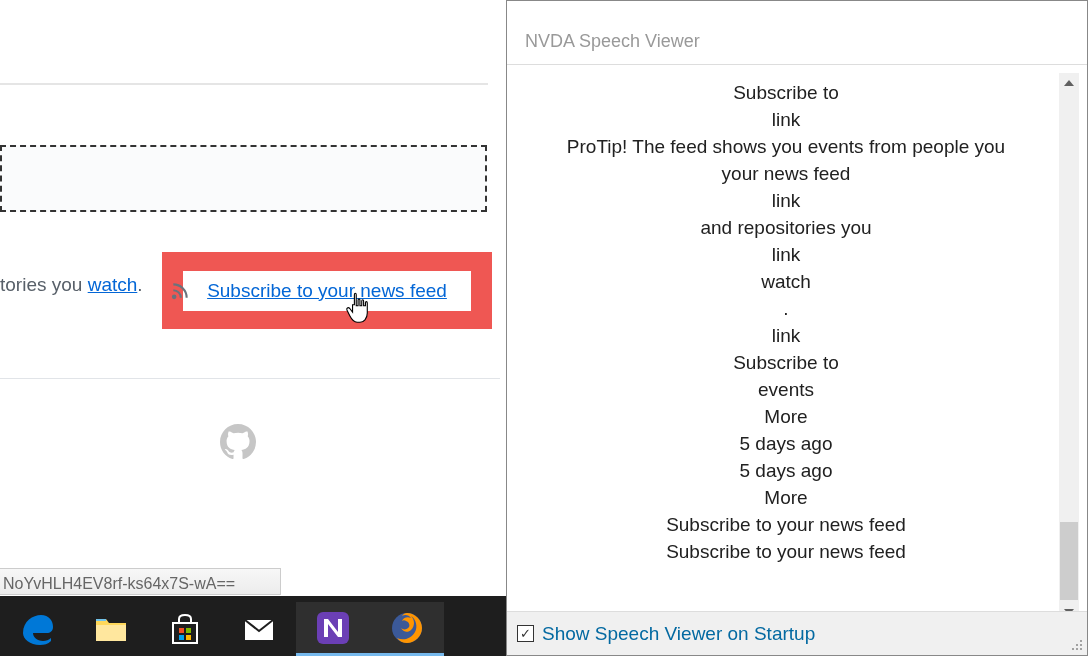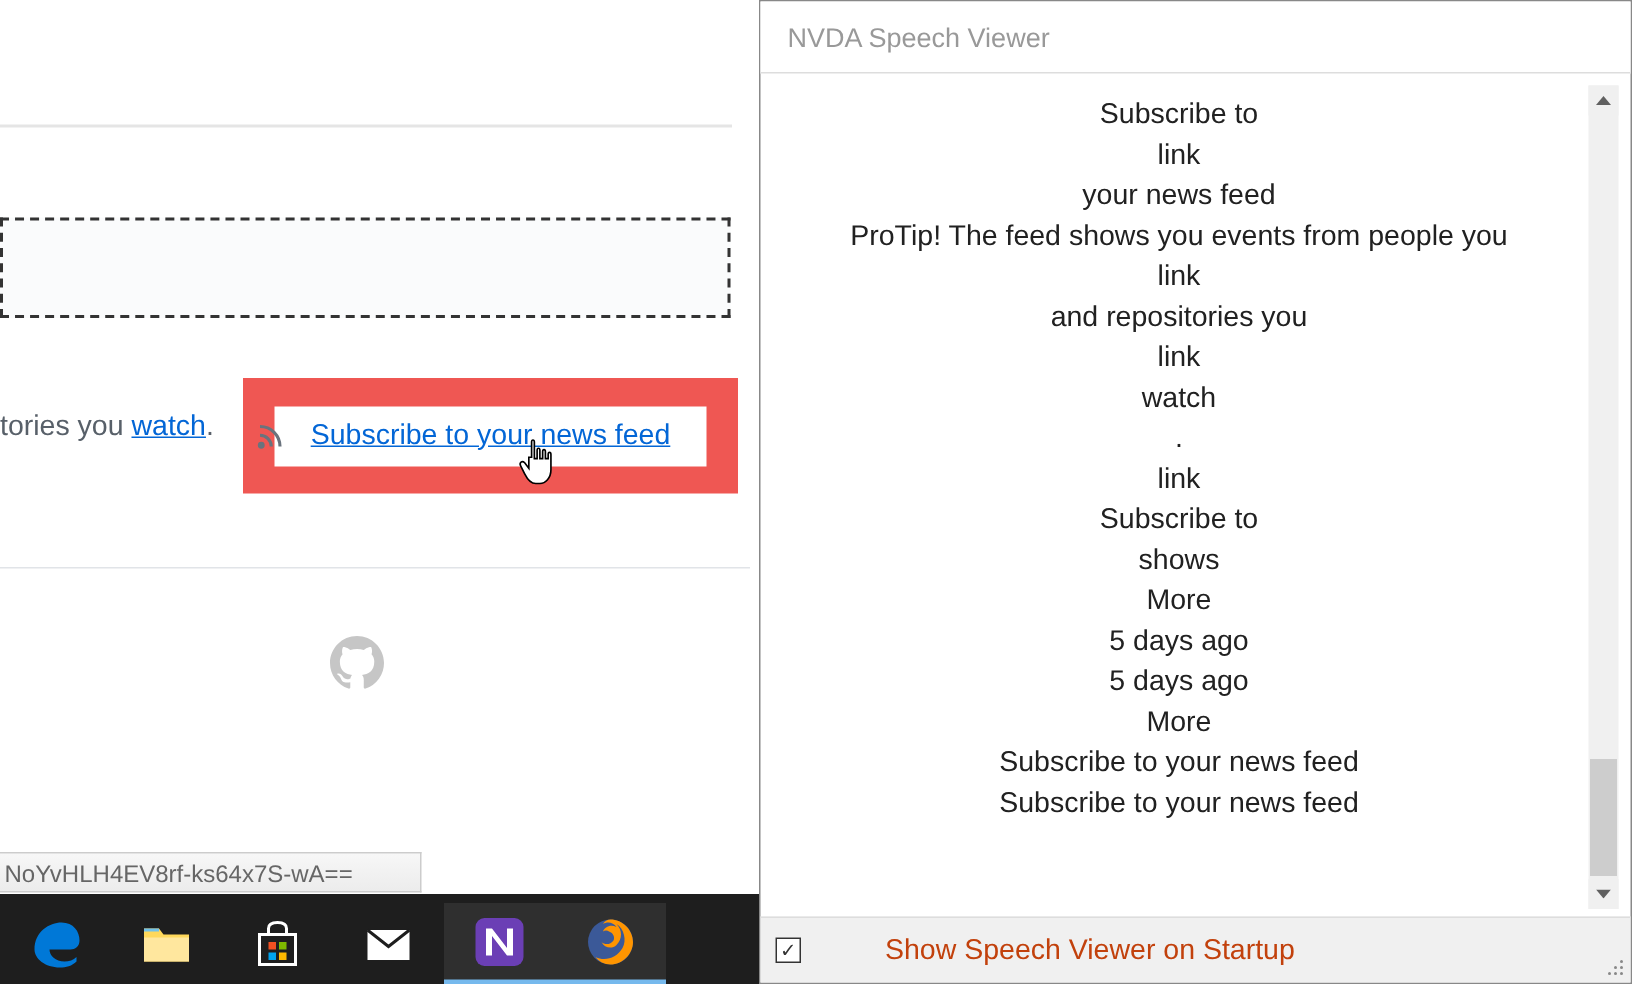--- a/index.html
+++ b/index.html
@@ -131,20 +131,21 @@
       background: #fff;
       border: 1px solid #888;
     }
     .nvda-titlebar {
       height: 48px;
       padding: 14px 18px;
       font-size: 18px;
       color: #999;
       border-bottom: 1px solid #ddd;
       background: #fff;
+      margin-top: 16px;
     }
     .nvda-content {
       position: relative;
       height: 563px;
       overflow: hidden;
     }
     .nvda-text-area {
       position: absolute;
       left: 8px;
       top: 8px;
@@ -208,22 +209,21 @@
       margin-right: 8px;
       display: flex;
       align-items: center;
       justify-content: center;
       font-size: 13px;
       color: #333;
       background: #fff;
     }
     .nvda-footer-label {
       font-size: 19px;
-      color: #c2410c;
-      margin-left: 48px;
+      color: #0369a1;
     }
     .nvda-resize {
       position: absolute;
       right: 3px;
       bottom: 3px;
       width: 14px;
       height: 14px;
     }
     
     .taskbar {
@@ -288,30 +288,30 @@
 
   <div class="status-bar">NoYvHLH4EV8rf-ks64x7S-wA==</div>
 </div>
 
 <div class="nvda-window">
   <div class="nvda-titlebar">NVDA Speech Viewer</div>
   <div class="nvda-content">
     <div class="nvda-text-area">
       <div class="nvda-line">Subscribe to</div>
       <div class="nvda-line">link</div>
+      <div class="nvda-line"> ProTip! The feed shows you events from people you</div>
       <div class="nvda-line">your news feed</div>
-      <div class="nvda-line"> ProTip! The feed shows you events from people you</div>
       <div class="nvda-line">link</div>
       <div class="nvda-line"> and repositories you</div>
       <div class="nvda-line">link</div>
       <div class="nvda-line">watch</div>
       <div class="nvda-line">.</div>
       <div class="nvda-line">link</div>
       <div class="nvda-line">Subscribe to</div>
-      <div class="nvda-line">shows</div>
+      <div class="nvda-line">events</div>
       <div class="nvda-line">More</div>
       <div class="nvda-line">5 days ago</div>
       <div class="nvda-line">5 days ago</div>
       <div class="nvda-line">More</div>
       <div class="nvda-line"> Subscribe to your news feed</div>
       <div class="nvda-line"> Subscribe to your news feed</div>
     </div>
     <div class="nvda-scrollbar">
       <div class="nvda-scroll-up">
         <svg width="10" height="6" viewBox="0 0 10 6">

